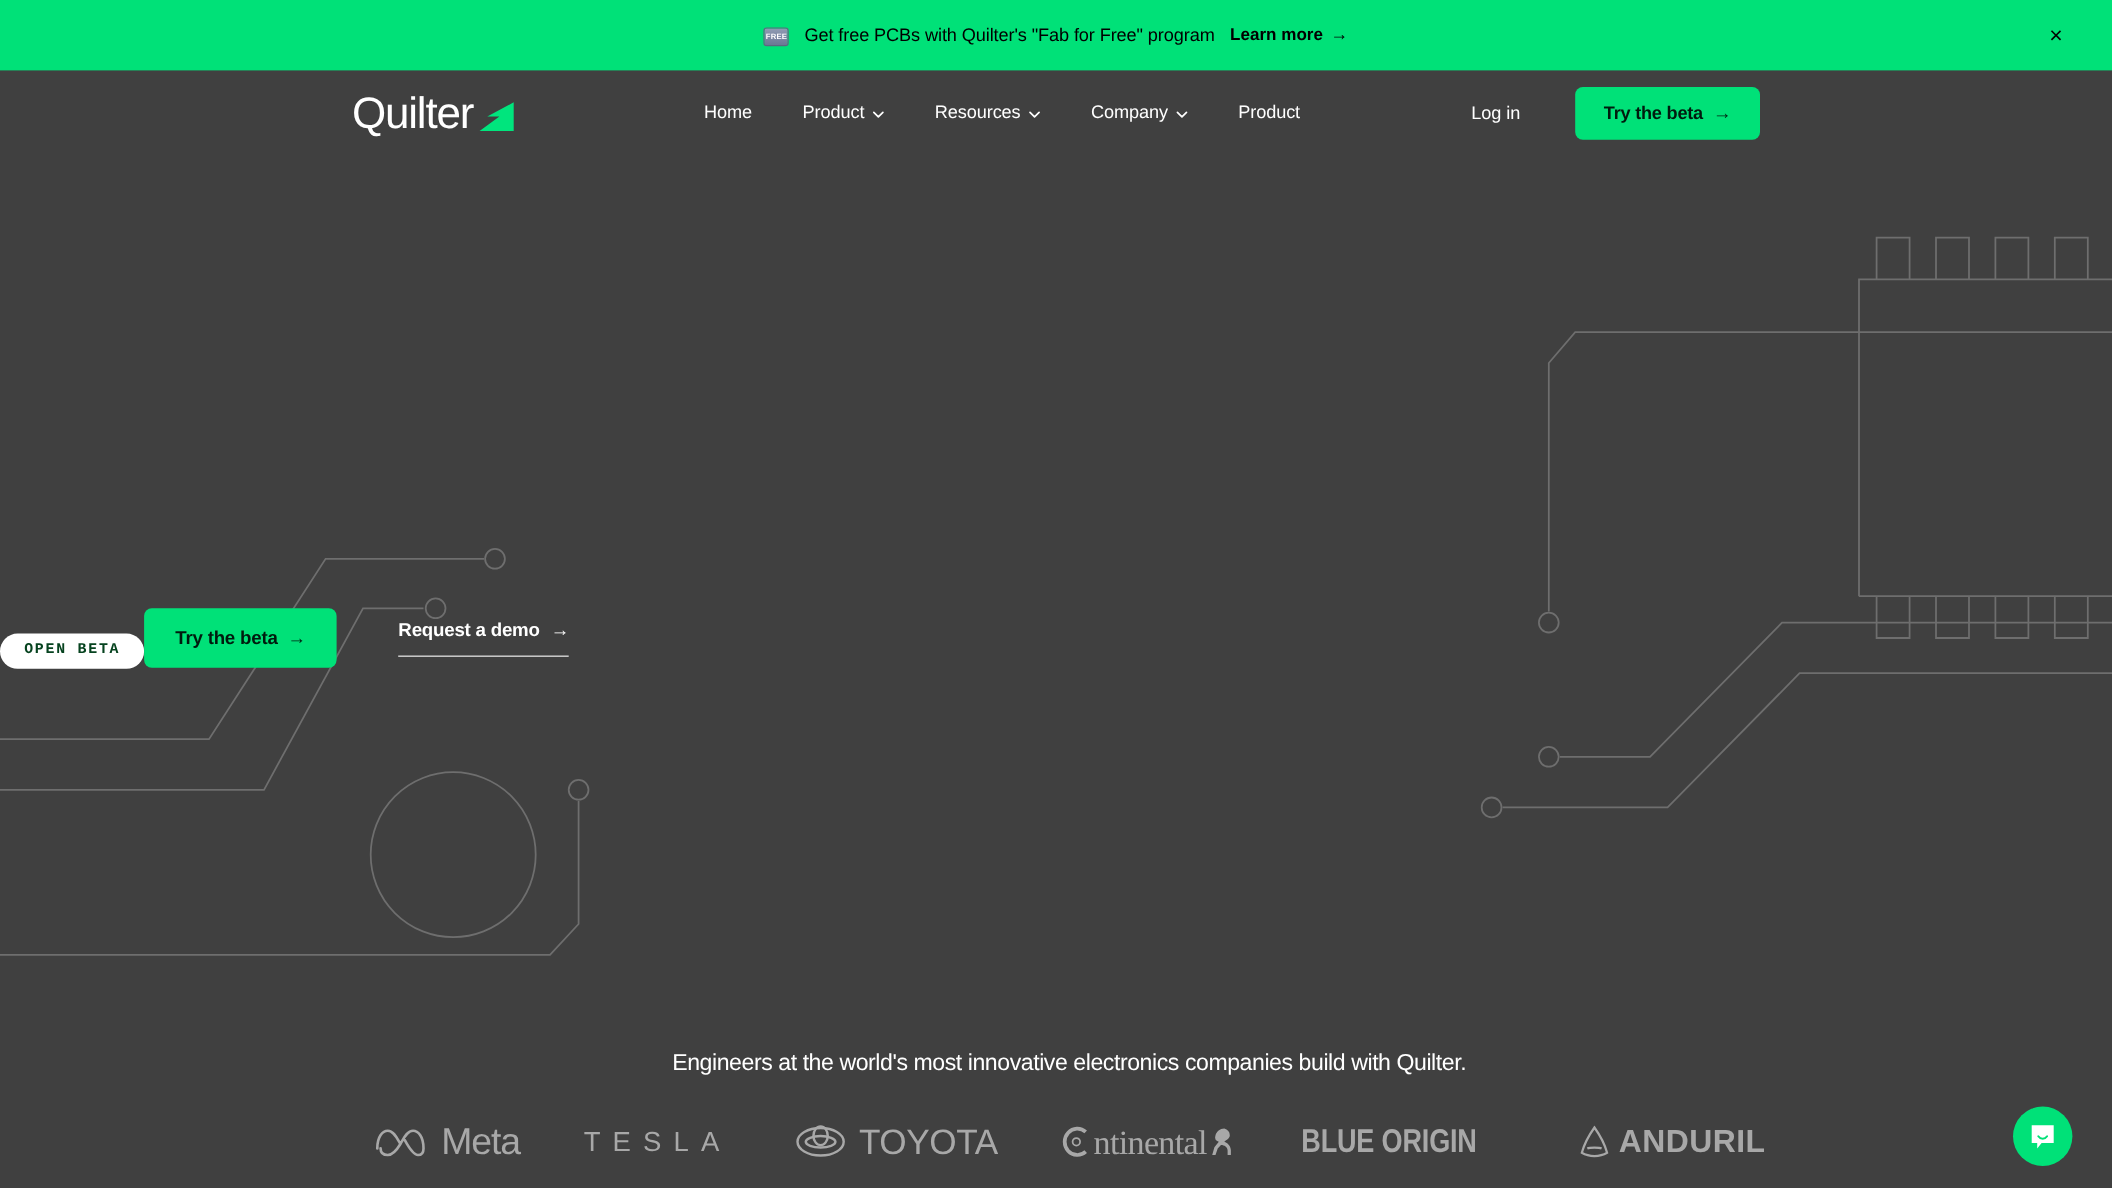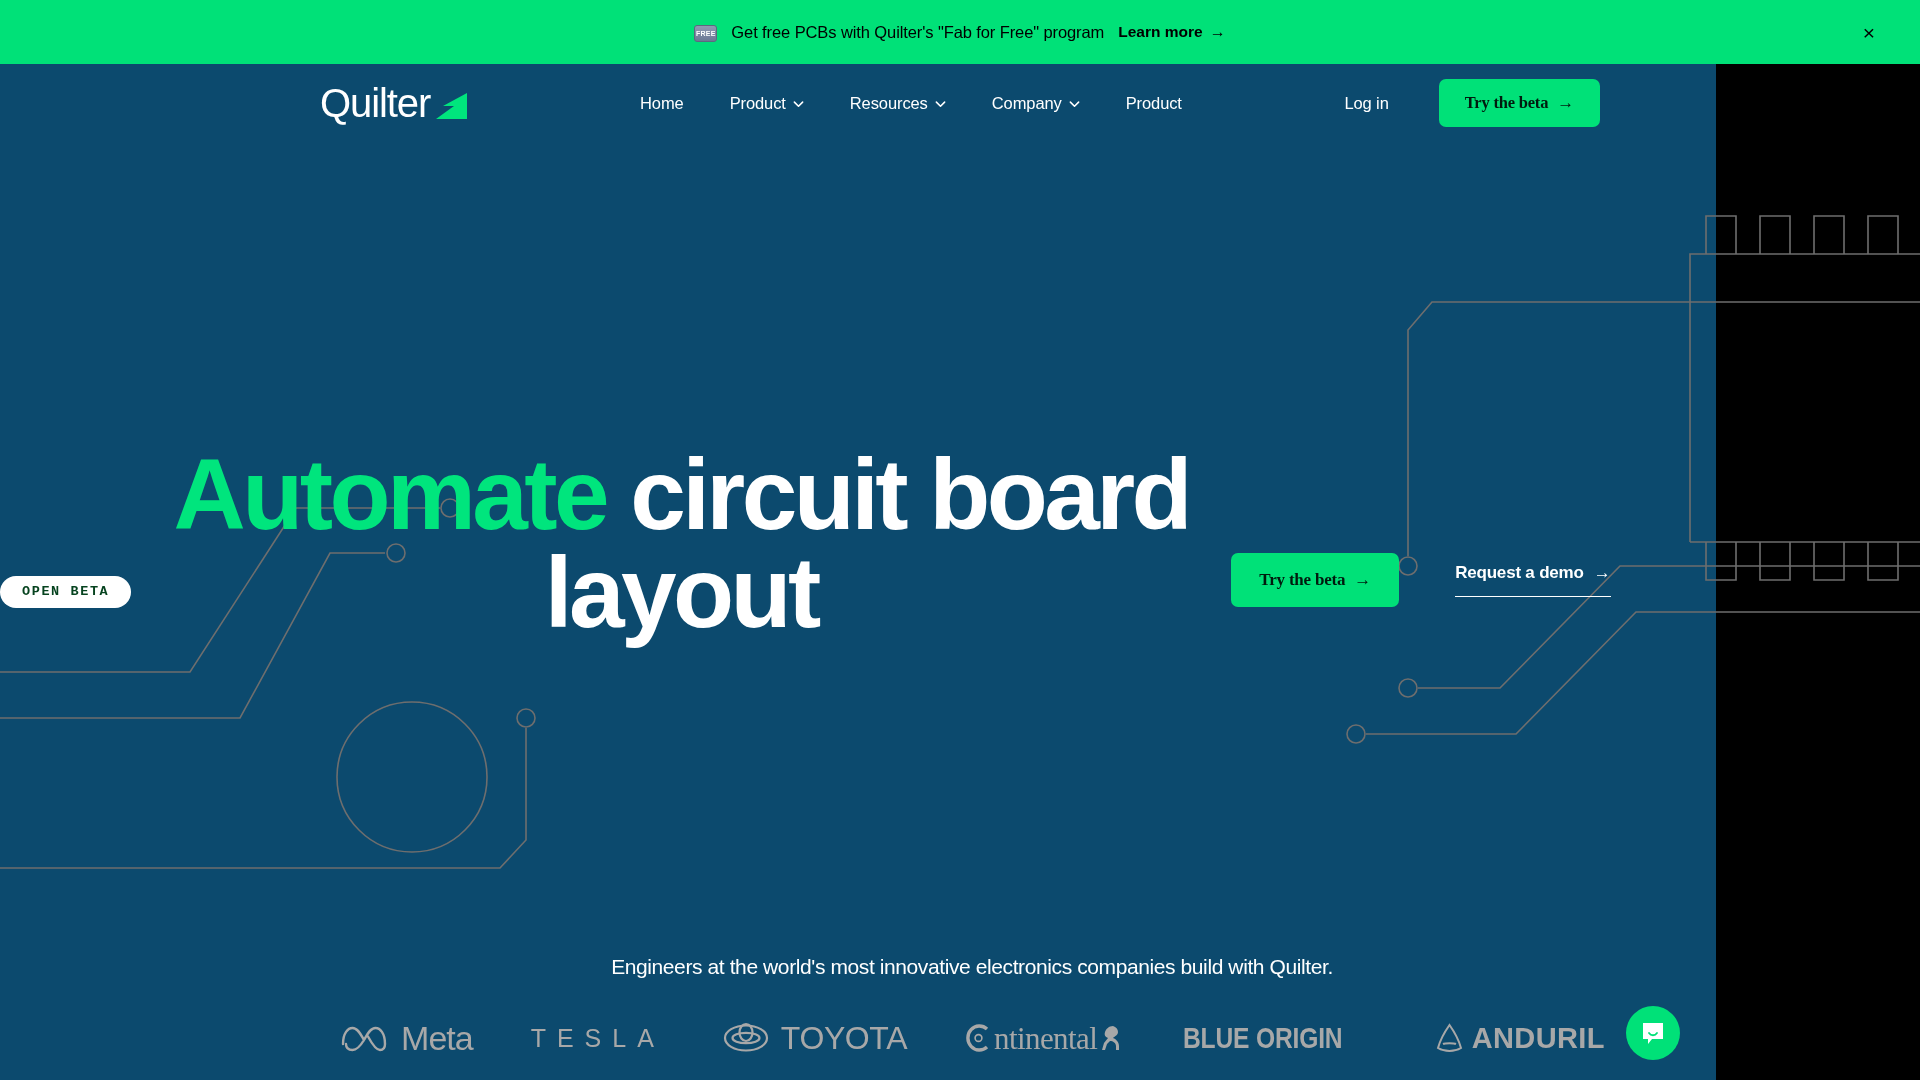--- a/index.html
+++ b/index.html
@@ -2,21 +2,21 @@
 <html><head>
 <meta charset="utf-8">
 <style>
   * { margin:0; padding:0; box-sizing:border-box; }
   html,body {
     width:1920px; height:1080px;
     background:#000000;
     font-family:"Liberation Sans", sans-serif;
     overflow:hidden;
   }
-  .page { position:relative; width:1716px; height:1080px; background:#0c4a6e; }
+  .page { position:relative; width:1920px; height:1080px; background:#404040; }
 
   
   .banner {
     position:absolute; top:0; left:0; width:1920px; height:64px;
     background:#00E178;
     display:flex; align-items:center; justify-content:center;
     z-index:40;
   }
   .banner-inner { display:flex; align-items:center; gap:14px; }
   .free-badge {
@@ -72,21 +72,21 @@
   .header-right {
     position:absolute; right:320px; top:50%; transform:translateY(-50%);
     display:flex; align-items:center; gap:50px;
   }
   .login-link {
     color:#ffffff; font-size:16.5px; text-decoration:none; white-space:nowrap;
     letter-spacing:-0.1px;
   }
   .btn-green {
     background:#00E178; color:#001b0e; border:none; border-radius:7px;
-    font-family:Liberation Serif, serif;
+    font-family:Liberation Sans, sans-serif;
     font-size:16.5px; font-weight:700; letter-spacing:-0.2px;
     display:inline-flex; align-items:center; gap:9px;
     cursor:pointer; white-space:nowrap;
   }
   .btn-header { padding:14px 26px; }
   .btn-hero { padding:17px 28px; font-size:17px; }
   .arrow-glyph { font-size:17px; font-weight:400; display:inline-block; }
 
   
   .circuit { position:absolute; inset:0; width:1920px; height:1080px; pointer-events:none; z-index:1; }
@@ -249,23 +249,20 @@
       <a class="login-link" href="#">Log in</a>
       <button class="btn-green btn-header">
         <span>Try the beta</span>
         <span class="arrow-glyph">→</span>
       </button>
     </div>
   </div>
 
   <div class="hero">
     <div class="beta-pill">OPEN BETA</div>
-    <h1 class="headline">
-      <span class="accent">Automate</span><span> circuit board layout</span>
-    </h1>
     <div class="cta-row">
       <button class="btn-green btn-hero">
         <span>Try the beta</span>
         <span class="arrow-glyph">→</span>
       </button>
       <a class="demo-link" href="#">
         <span>Request a demo</span>
         <span class="arrow-glyph">→</span>
       </a>
     </div>

